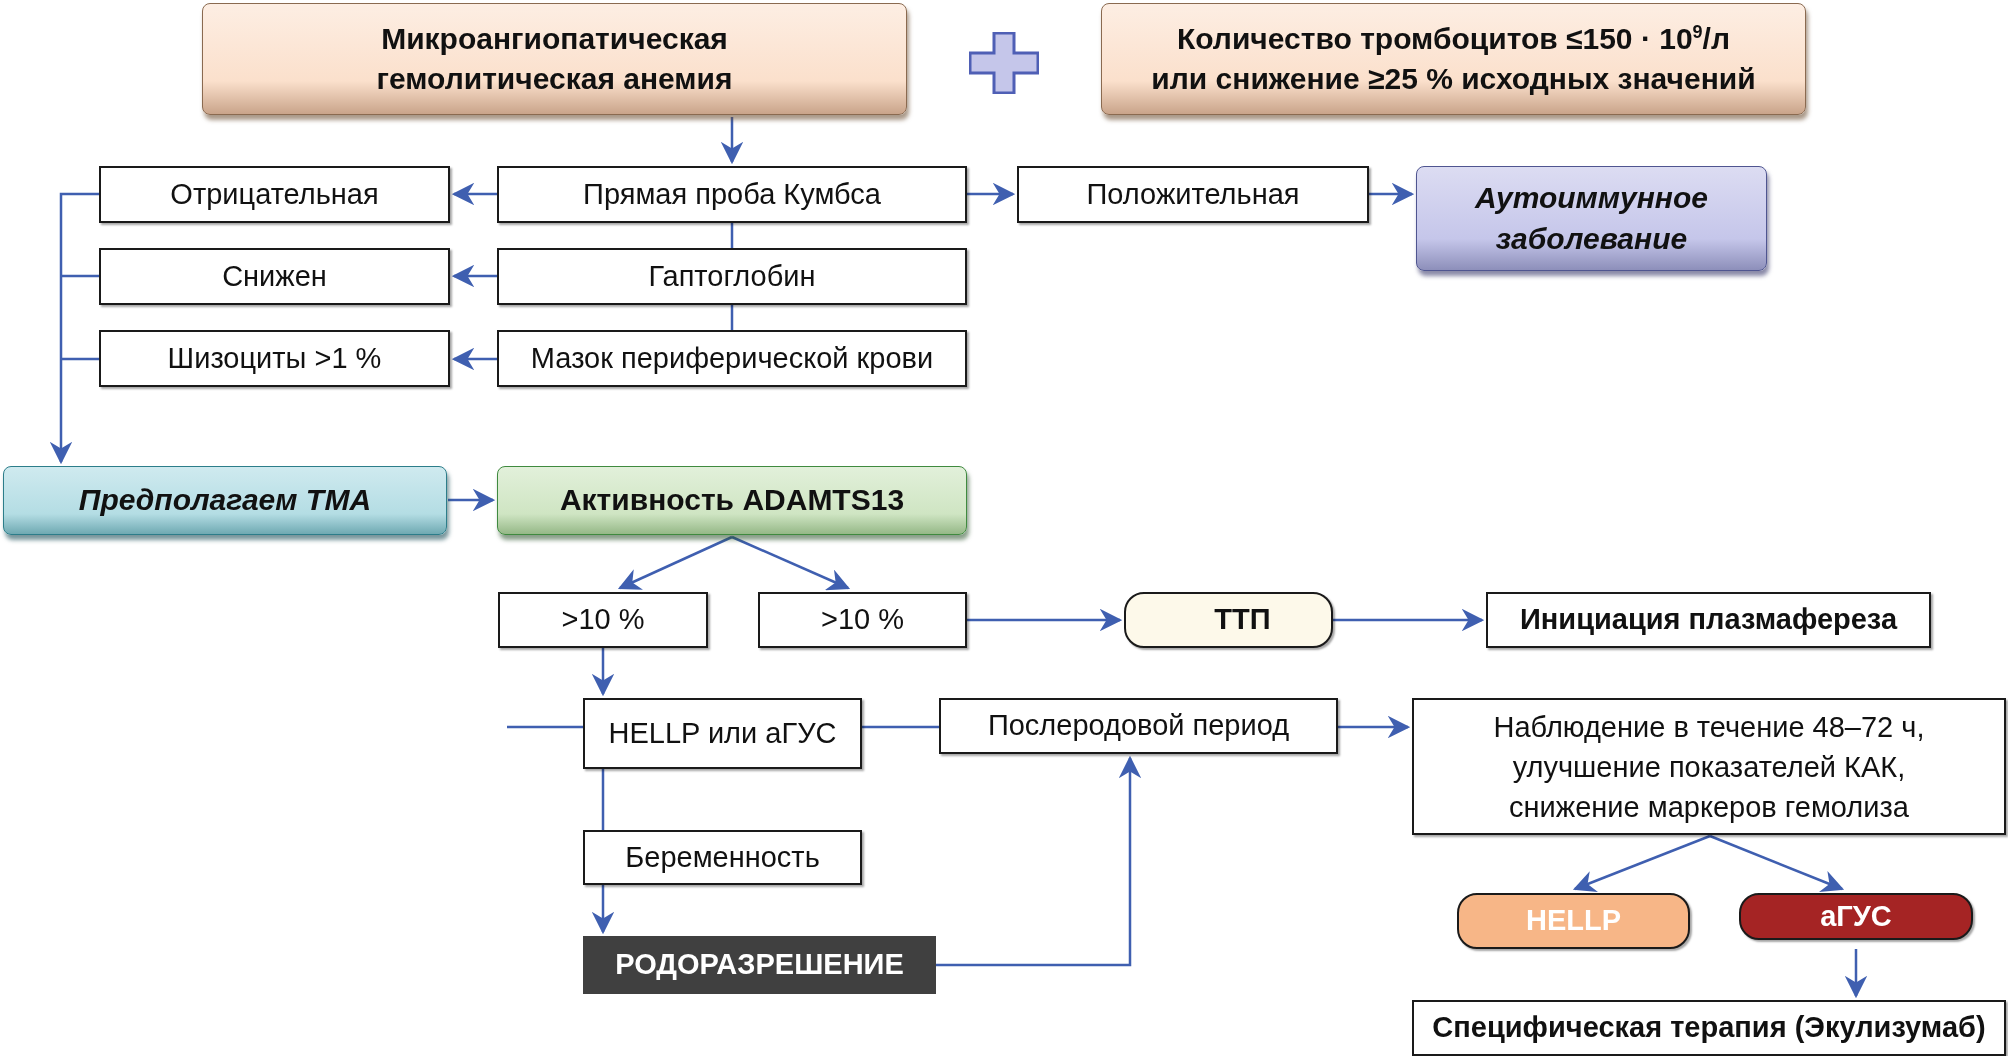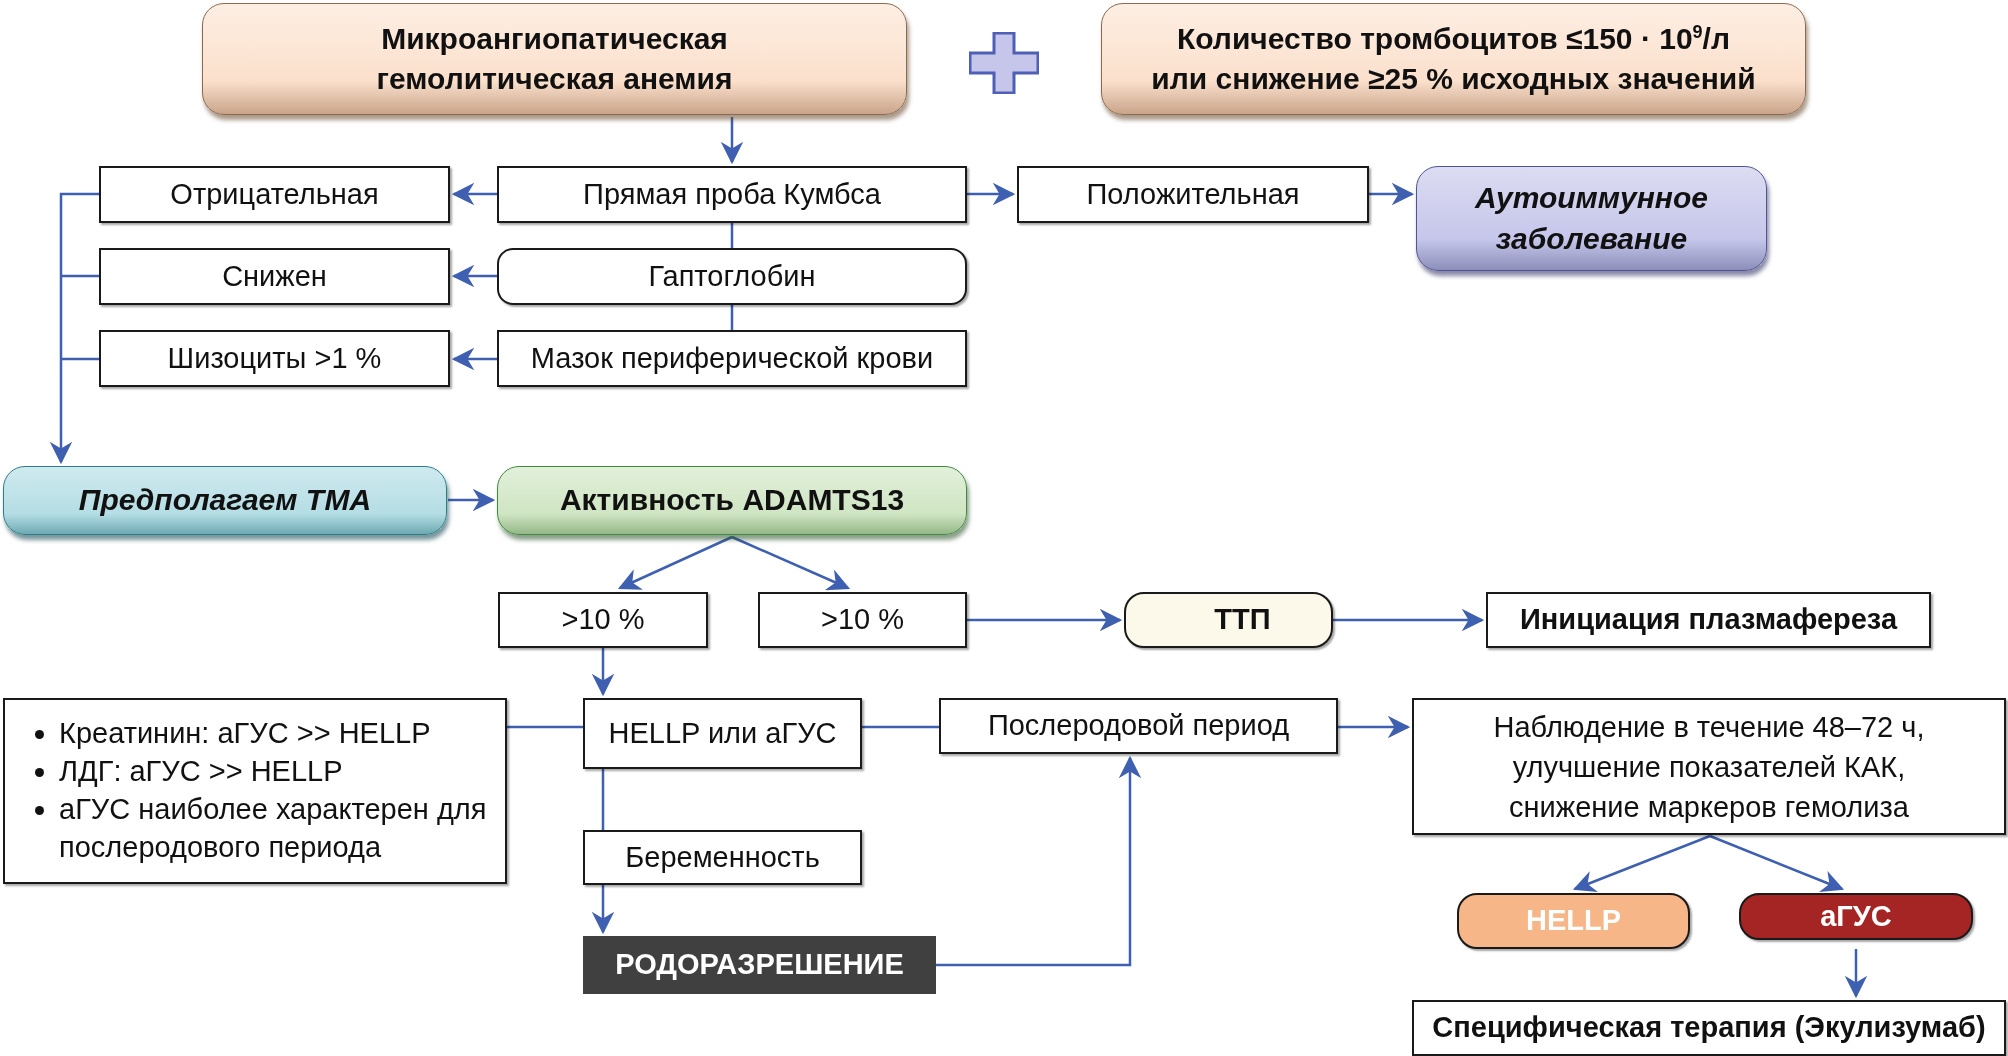--- a/index.html
+++ b/index.html
@@ -3,21 +3,21 @@
 <meta charset="utf-8">
 <style>
   html, body { margin:0; padding:0; background:#ffffff; }
   #canvas { position:relative; width:2008px; height:1056px; overflow:hidden; background:#fff;
     font-family:"Liberation Sans", sans-serif; color:#111; }
   svg.links { position:absolute; left:0; top:0; width:2008px; height:1056px; pointer-events:none; }
   .box { position:absolute; box-sizing:border-box; display:flex; align-items:center; justify-content:center;
     text-align:center; font-size:29px; line-height:1.35; background:#fff; border:2px solid #1a1a1a;
     box-shadow:2px 2px 2px rgba(0,0,0,0.35); }
   .bold { font-weight:bold; }
-  .rounded { border-radius:22px; border:1.5px solid #8a6a50; }
+  .rounded { border-radius:8px; border:1.5px solid #8a6a50; }
   .peach { background:linear-gradient(#fdeee3 0%, #fbe0cc 70%, #c9a48a 100%);
     box-shadow:2px 5px 4px rgba(100,70,40,0.55); }
   .lavender { background:linear-gradient(#dcdcf2 0%, #c5c6ea 70%, #8d8fba 100%); border-color:#4f5590;
     box-shadow:2px 5px 4px rgba(60,60,110,0.6); font-style:italic; font-weight:bold; }
   .cyan { background:linear-gradient(#cfeaef 0%, #b4dde4 70%, #6fa9b2 100%); border-color:#2c7d8a;
     box-shadow:2px 5px 4px rgba(30,80,90,0.6); font-style:italic; font-weight:bold; }
   .green { background:linear-gradient(#e2f0da 0%, #cfe5c3 70%, #95b887 100%); border-color:#3f8a3f;
     box-shadow:2px 5px 4px rgba(40,80,40,0.55); font-weight:bold; }
   .cream { background:#fdf9ea; border-radius:20px; border:2px solid #1a1a1a; font-weight:bold;padding-left:28px; }
   .teal { background:#404040; color:#fff; border:none; font-weight:bold; box-shadow:none; }
@@ -123,21 +123,21 @@
   <div class="box rounded lavender multiline" style="left:1416px; top:166px; width:351px; height:105px; font-size:30px;">
     <div>
       <span>Аутоиммунное</span>
       <span>заболевание</span>
     </div>
   </div>
 
   <div class="box" style="left:99px; top:248px; width:351px; height:57px;">
     <span>Снижен</span>
   </div>
-  <div class="box" style="left:497px; top:248px; width:470px; height:57px;border-radius:16px;">
+  <div class="box" style="left:497px; top:248px; width:470px; height:57px;">
     <span>Гаптоглобин</span>
   </div>
 
   <div class="box" style="left:99px; top:330px; width:351px; height:57px;">
     <span>Шизоциты &gt;1 %</span>
   </div>
   <div class="box" style="left:497px; top:330px; width:470px; height:57px;">
     <span>Мазок периферической крови</span>
   </div>
 
@@ -154,27 +154,20 @@
   <div class="box" style="left:758px; top:592px; width:209px; height:56px;">
     <span>&gt;10 %</span>
   </div>
   <div class="box cream" style="left:1124px; top:592px; width:209px; height:56px;">
     <span>ТТП</span>
   </div>
   <div class="box bold" style="left:1486px; top:592px; width:445px; height:56px;">
     <span>Инициация плазмафереза</span>
   </div>
 
-  <div class="bullets">
-    <ul>
-      <li>Креатинин: аГУС &gt;&gt; HELLP</li>
-      <li>ЛДГ: аГУС &gt;&gt; HELLP</li>
-      <li>аГУС наиболее характерен для послеродового периода</li>
-    </ul>
-  </div>
 
   <div class="box" style="left:583px; top:698px; width:279px; height:71px;align-items:center;">
     <span>HELLP или аГУС</span>
   </div>
   <div class="box" style="left:939px; top:698px; width:399px; height:56px;">
     <span>Послеродовой период</span>
   </div>
   <div class="box multiline" style="left:1412px; top:698px; width:594px; height:137px; line-height:40px;">
     <div>
       <span>Наблюдение в течение 48–72 ч,</span>

